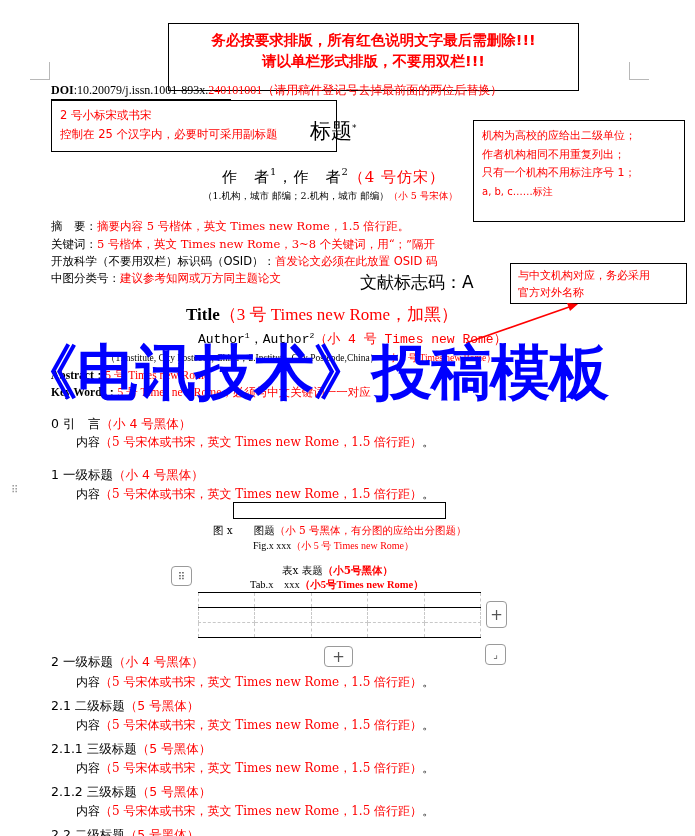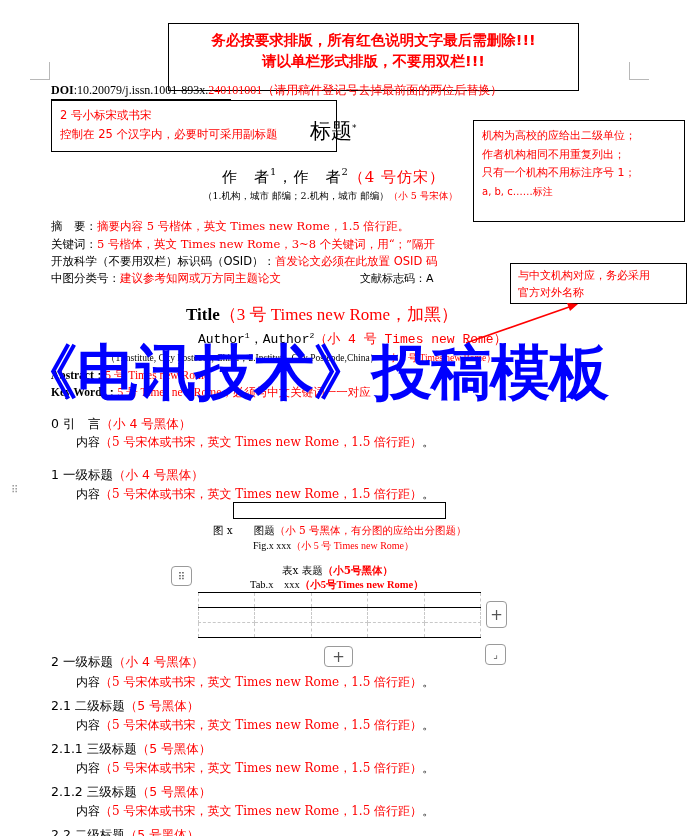--- a/index.html
+++ b/index.html
@@ -32,21 +32,21 @@
   .inst-box div { font-family: "DejaVu Sans", sans-serif; color: #ff0000; font-size: 11px; line-height: 18.5px; }
   .inst-box .small { font-size: 10px; }
 
   .authors-cn { left: 222px; top: 168px; font-size: 15px; letter-spacing: 1px; }
   .authors-cn sup { font-size: 10px; vertical-align: top; position: relative; top: -2px; }
   .affil-cn { left: 203px; top: 190px; font-size: 9.5px; }
 
   .meta-line { left: 51px; font-size: 11.5px; font-family: "DejaVu Sans", sans-serif; }
   .meta-line .r { color: #ff0000; font-family: "DejaVu Serif", serif; }
   .m1 { top: 219px; } .m2 { top: 237px; } .m3 { top: 254px; } .m4 { top: 271px; }
-  .doc-code { left: 360px; top: 271px; font-size: 11px; font-family: "DejaVu Sans", sans-serif; }
+  .doc-code { left: 360px; top: 271px; font-size: 17px; font-family: "DejaVu Sans", sans-serif; }
 
   .en-box { left: 510px; top: 263px; width: 177px; height: 41px; padding: 3px 0 4px 7px; }
   .en-box div { font-family: "DejaVu Sans", sans-serif; color: #ff0000; font-size: 11px; line-height: 17px; }
 
   .en-title { left: 186px; top: 303px; font-family: "Liberation Serif", serif; font-size: 17px; }
   .en-title b { font-weight: bold; }
   .en-authors { left: 198px; top: 330px; font-family: Liberation Mono, monospace; font-size: 13px; }
   .en-authors sup { font-size: 8px; }
   .en-affil { left: 106px; top: 352px; font-family: "Liberation Serif", serif; font-size: 9.5px; }
   .abstract { left: 51px; top: 368px; font-family: "Liberation Serif", serif; font-size: 11.5px; }

